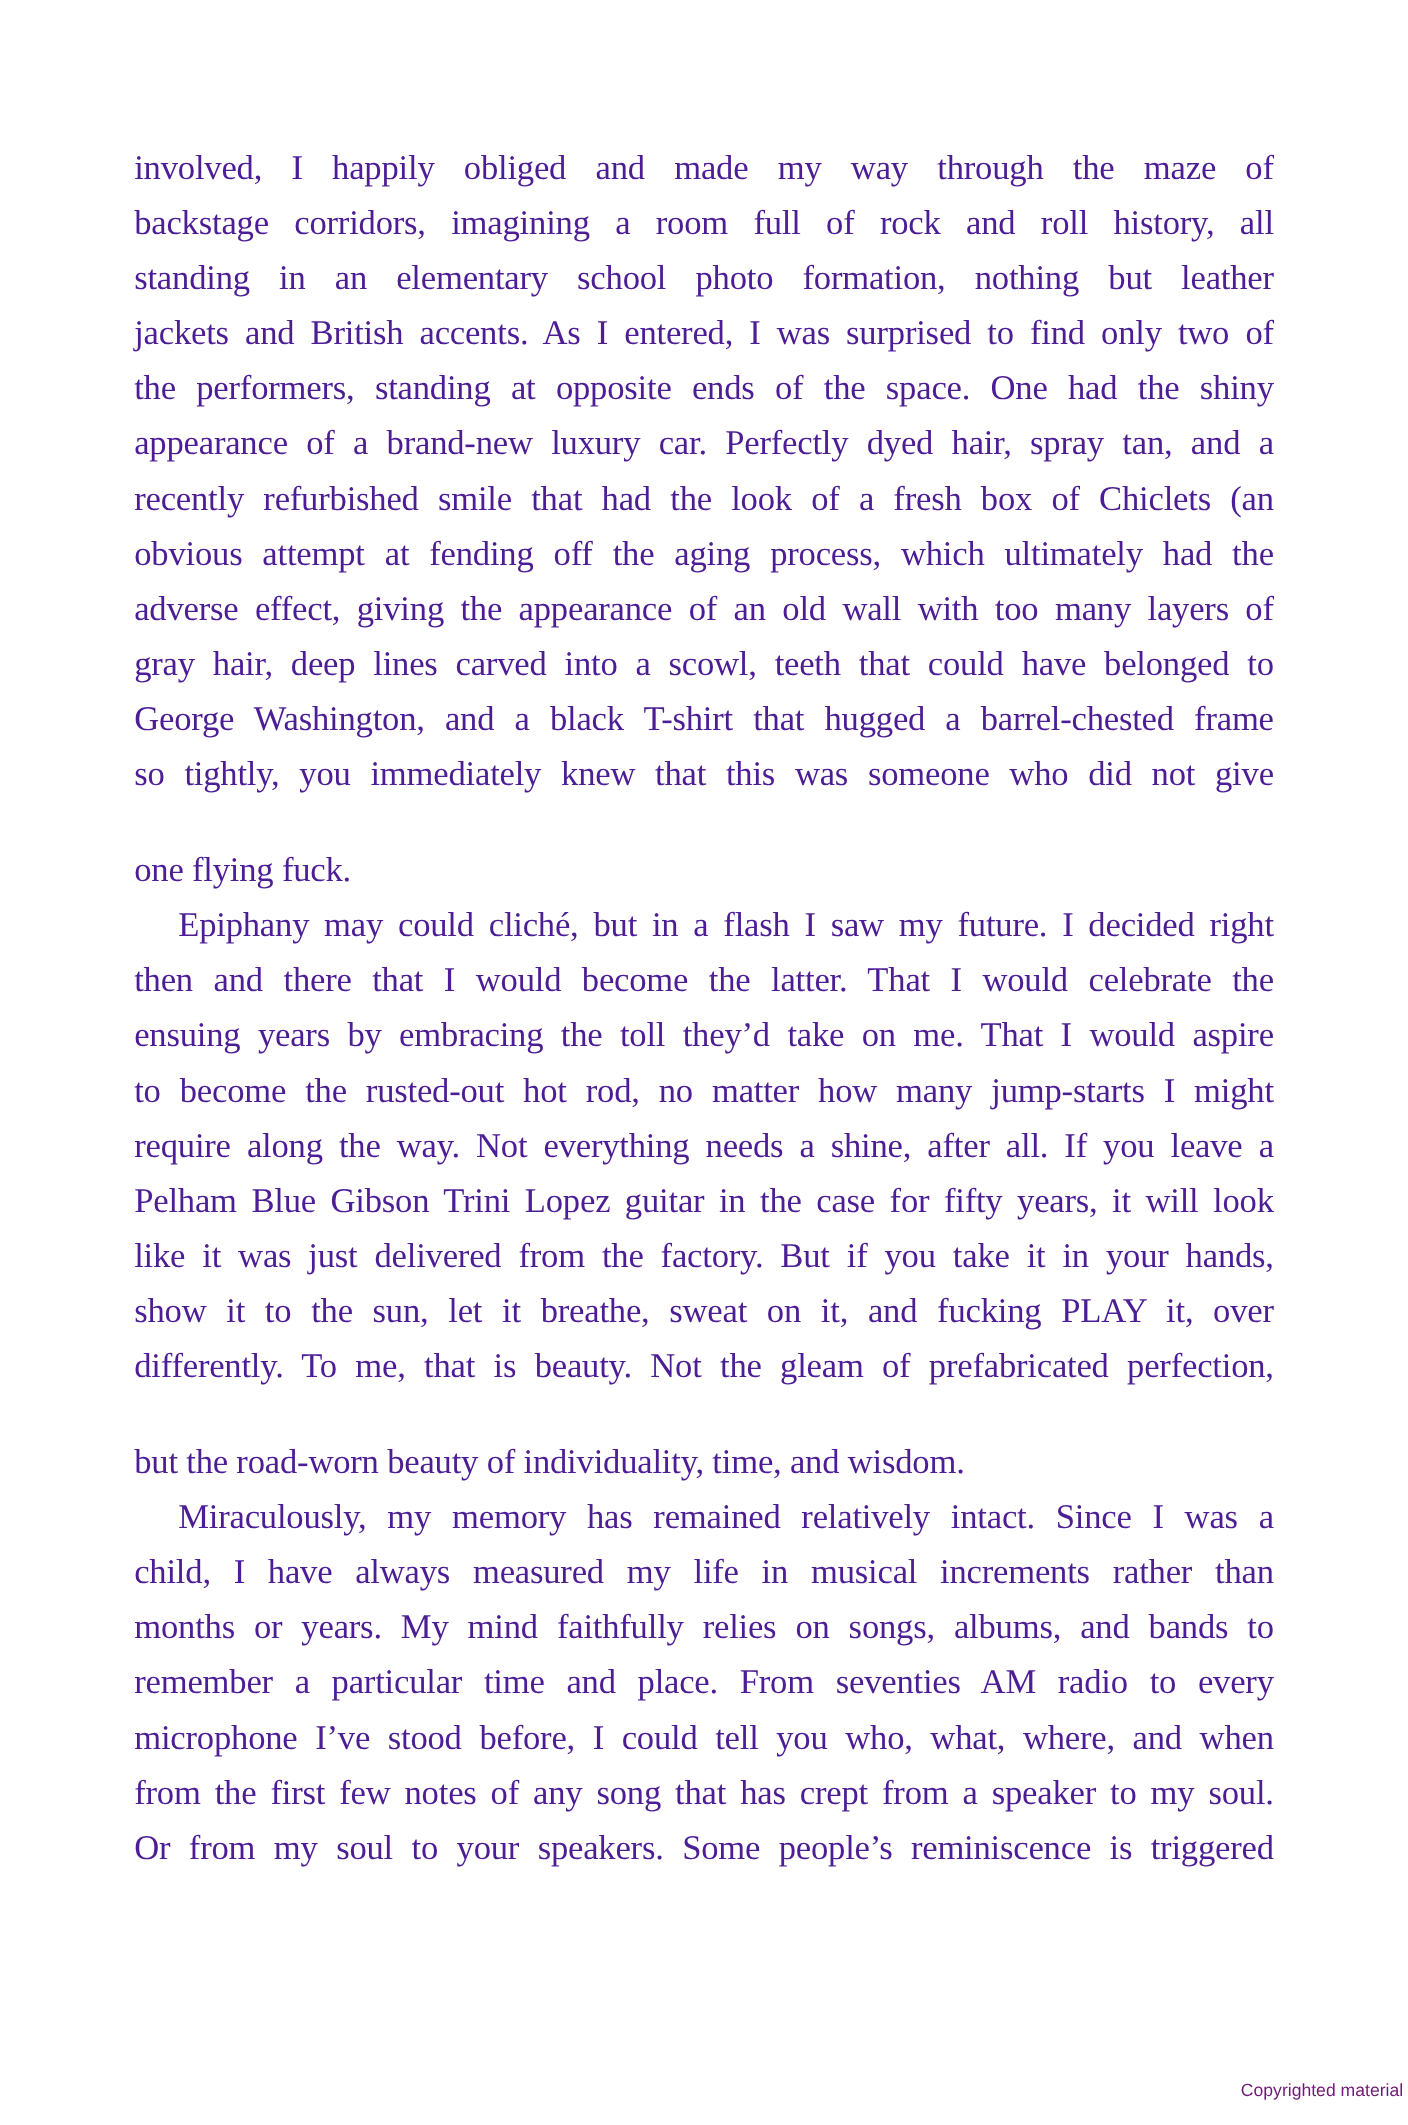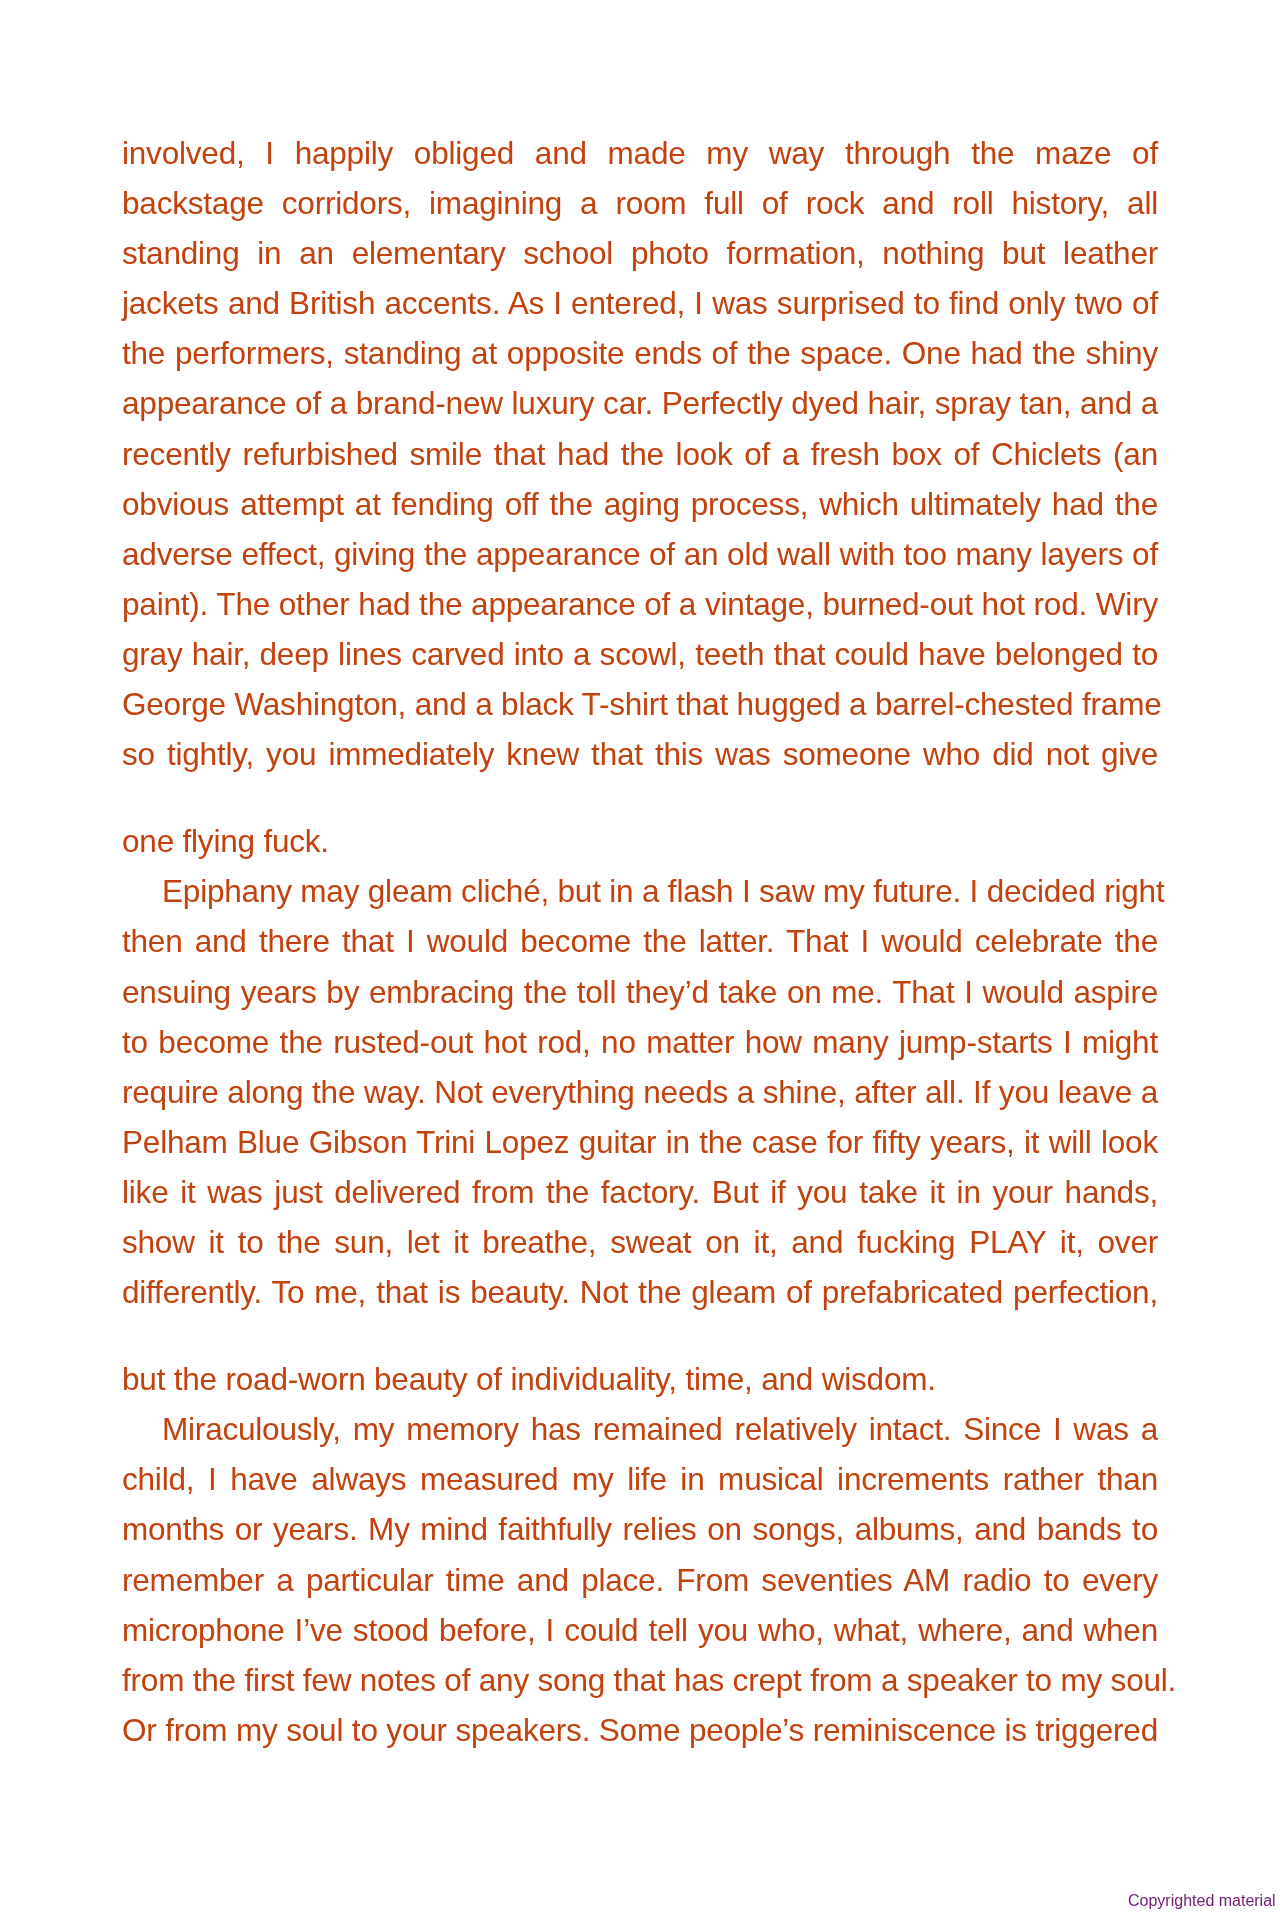--- a/index.html
+++ b/index.html
@@ -13,23 +13,23 @@
       position: relative;
       overflow: hidden;
     }
     .page {
       position: absolute;
       left: 122px;
       top: 128px;
       width: 1036px;
     }
     .line {
-      font-family: Liberation Sans, sans-serif;
+      font-family: Liberation Serif, serif;
       font-size: 31.5px;
-      color: #c2410c;
+      color: #4c1d95;
       height: 50.1px;
       line-height: 50.1px;
       white-space: nowrap;
       text-align: justify;
       text-align-last: justify;
       letter-spacing: -0.2px;
     }
     .line.indent {
       padding-left: 40px;
     }
@@ -55,29 +55,28 @@
   <div>
     <div class="line">involved, I happily obliged and made my way through the maze of</div>
     <div class="line">backstage corridors, imagining a room full of rock and roll history, all</div>
     <div class="line">standing in an elementary school photo formation, nothing but leather</div>
     <div class="line">jackets and British accents. As I entered, I was surprised to find only two of</div>
     <div class="line">the performers, standing at opposite ends of the space. One had the shiny</div>
     <div class="line">appearance of a brand-new luxury car. Perfectly dyed hair, spray tan, and a</div>
     <div class="line">recently refurbished smile that had the look of a fresh box of Chiclets (an</div>
     <div class="line">obvious attempt at fending off the aging process, which ultimately had the</div>
     <div class="line">adverse effect, giving the appearance of an old wall with too many layers of</div>
-    <div class="line">paint). The other had the appearance of a vintage, burned-out hot rod. Wiry</div>
     <div class="line">gray hair, deep lines carved into a scowl, teeth that could have belonged to</div>
     <div class="line">George Washington, and a black T-shirt that hugged a barrel-chested frame</div>
     <div class="line">so tightly, you immediately knew that this was someone who did not give</div>
     <div class="line last">one flying fuck.</div>
   </div>
 
   <div>
-    <div class="line indent">Epiphany may gleam cliché, but in a flash I saw my future. I decided right</div>
+    <div class="line indent">Epiphany may could cliché, but in a flash I saw my future. I decided right</div>
     <div class="line">then and there that I would become the latter. That I would celebrate the</div>
     <div class="line">ensuing years by embracing the toll they’d take on me. That I would aspire</div>
     <div class="line">to become the rusted-out hot rod, no matter how many jump-starts I might</div>
     <div class="line">require along the way. Not everything needs a shine, after all. If you leave a</div>
     <div class="line">Pelham Blue Gibson Trini Lopez guitar in the case for fifty years, it will look</div>
     <div class="line">like it was just delivered from the factory. But if you take it in your hands,</div>
     <div class="line">show it to the sun, let it breathe, sweat on it, and fucking PLAY it, over</div>
     <div class="line">differently. To me, that is beauty. Not the gleam of prefabricated perfection,</div>
     <div class="line last">but the road-worn beauty of individuality, time, and wisdom.</div>
   </div>

